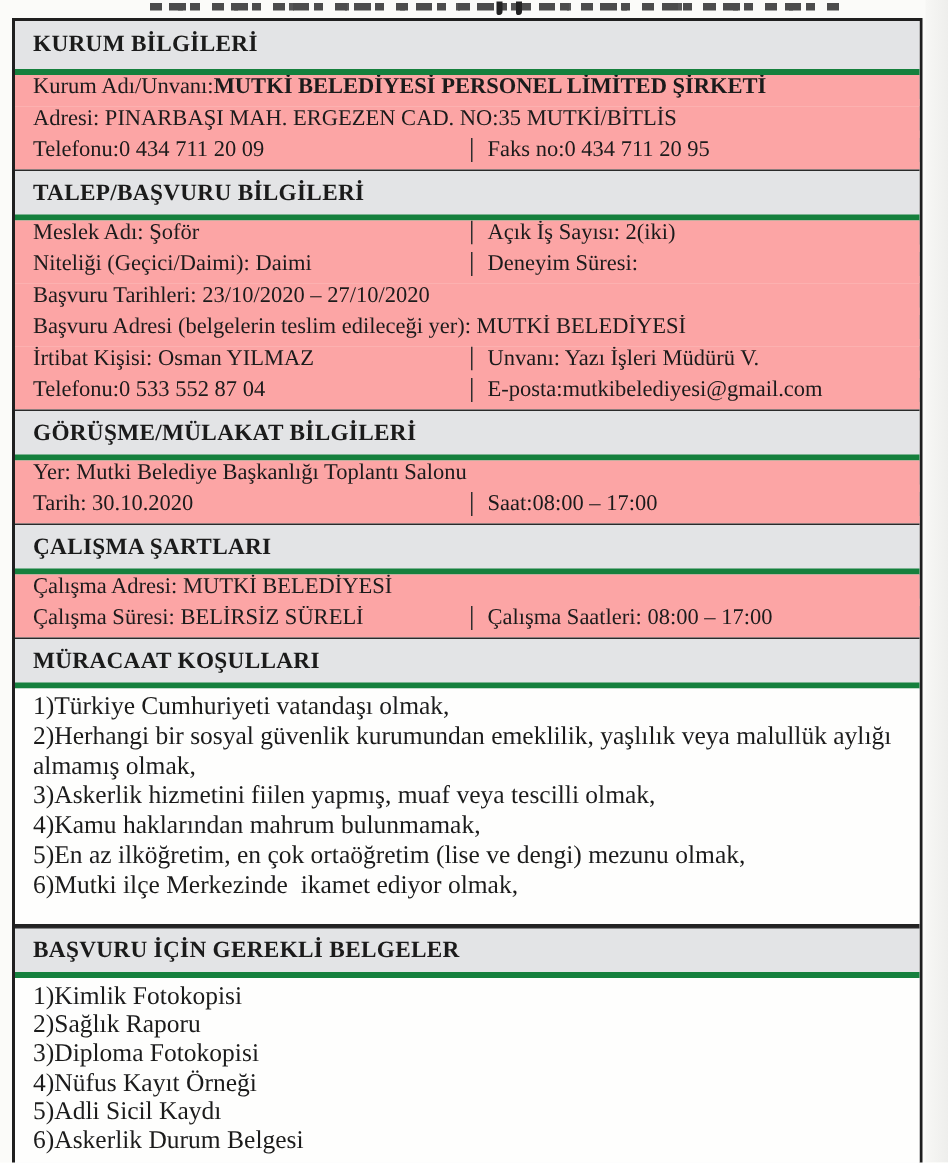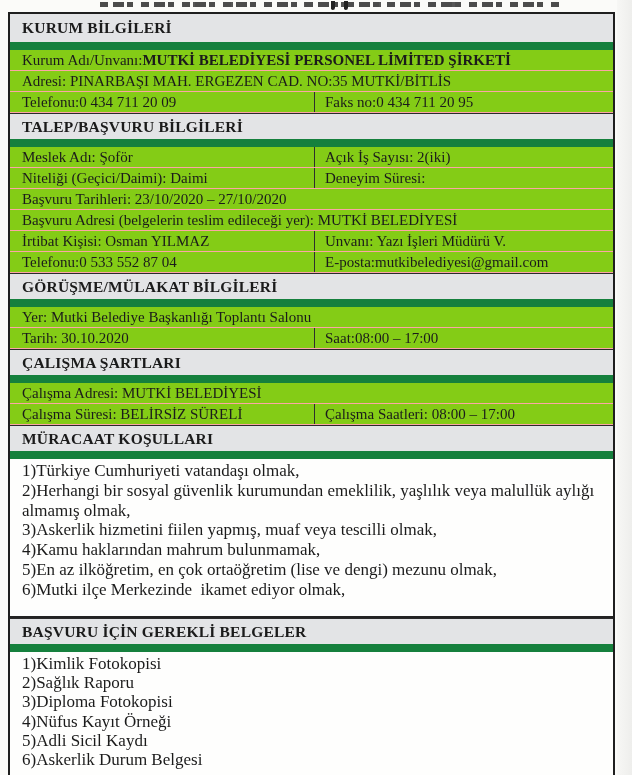--- a/index.html
+++ b/index.html
@@ -25,28 +25,28 @@
     position:absolute;width:4px;height:9px;background:#222;top:1px;
     border-radius:0 0 4px 3px;
   }
   .doc-table{
     position:absolute;left:8px;top:12px;width:607px;
     border:2px solid #1f1f1f;background:#fefefd;
     box-sizing:border-box;
   }
   .band{
     box-sizing:border-box;height:34px;background:#e3e4e6;
-    border-top:1px solid #2a2a2a;border-bottom:8px solid #15803d;
+    border-top:1px solid #2a2a2a;border-bottom:4px solid #15803d;
     display:flex;align-items:center;padding:0 12px;
     font-weight:bold;font-size:15.5px;letter-spacing:.2px;
   }
   .band.first{border-top:none;height:36px;}
   .row{
-    box-sizing:border-box;height:21px;border-bottom:1px solid #fca5a5;
-    display:flex;align-items:center;font-size:15px;background:#84cc16;
+    box-sizing:border-box;height:21px;border-bottom:5px solid #fca5a5;
+    display:flex;align-items:center;font-size:15px;background:#fca5a5;
     white-space:nowrap;overflow:hidden;
   }
   .row .cell{box-sizing:border-box;padding:0 6px 0 12px;height:100%;display:flex;align-items:center;overflow:hidden;white-space:nowrap;}
   .row.two .cell.left{width:305px;border-right:1px solid #2e2e2e;flex:none;}
   .row.two .cell.rightc{flex:1;padding-left:10px;}
   .row.single .cell{width:100%;}
   .list-block{
     box-sizing:border-box;border-bottom:2px solid #232323;background:#fefefd;
     padding:2px 8px 1px 12px;font-size:17px;
   }

